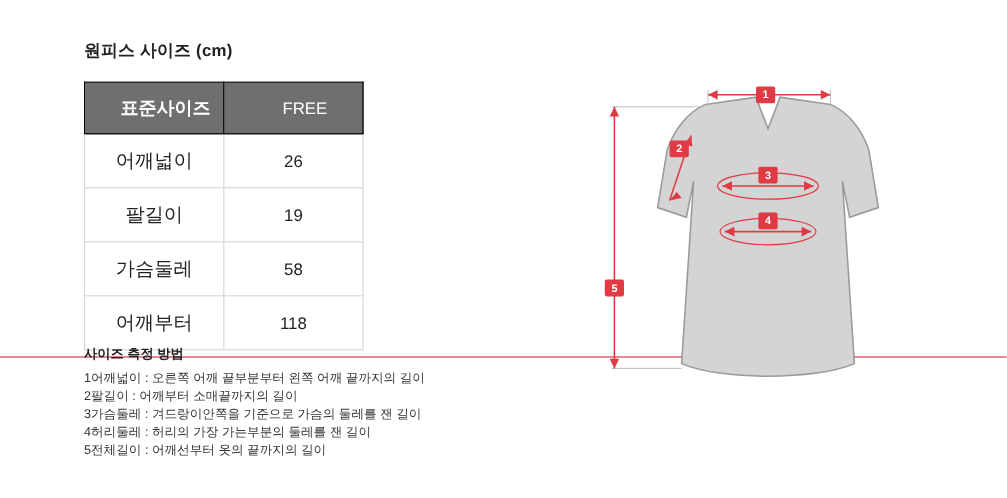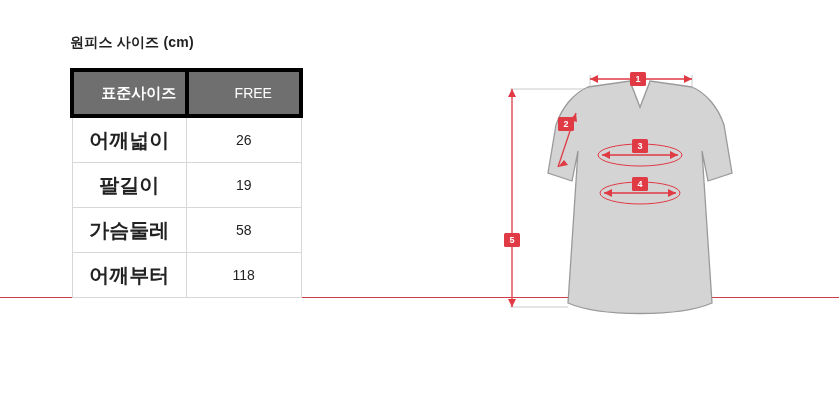--- a/index.html
+++ b/index.html
@@ -38,39 +38,39 @@
     width: 233px;
     border-collapse: collapse;
     table-layout: fixed;
   }
   .size-table th {
     background: #6f6f6f;
     color: #ffffff;
     font-size: 15px;
     font-weight: bold;
     height: 40px;
-    border: 4px solid #000000;
+    border: 1px solid #000000;
     text-align: center;
     padding-left: 20px;
   }
   .size-table th.th-value {
     font-weight: normal;
     font-size: 14px;
     text-align: center;
   }
   .size-table td {
     border: 1px solid #d8d8d8;
     height: 42px;
     text-align: center;
     color: #222222;
     background: #ffffff;
   }
   .size-table td.label-cell {
-    font-size: 20px;
-    font-weight: bold;
+    font-size: 16px;
+    font-weight: normal;
     width: 131px;
   }
   .size-table td.value-cell {
     font-size: 14px;
     font-weight: normal;
     width: 100px;
   }
 
   
   .notes {
@@ -141,20 +141,28 @@
         <td class="label-cell">가슴둘레</td>
         <td class="value-cell">58</td>
       </tr>
       <tr>
         <td class="label-cell">어깨부터</td>
         <td class="value-cell">118</td>
       </tr>
     </tbody>
   </table>
 
+  <div class="notes">
+    <div class="notes-title">사이즈 측정 방법</div>
+    <div class="notes-line">1어깨넓이 : 오른쪽 어깨 끝부분부터 왼쪽 어깨 끝까지의 길이</div>
+    <div class="notes-line">2팔길이 : 어깨부터 소매끝까지의 길이</div>
+    <div class="notes-line">3가슴둘레 : 겨드랑이안쪽을 기준으로 가슴의 둘레를 잰 길이</div>
+    <div class="notes-line">4허리둘레 : 허리의 가장 가는부분의 둘레를 잰 길이</div>
+    <div class="notes-line">5전체길이 : 어깨선부터 옷의 끝까지의 길이</div>
+  </div>
 
   <div class="diagram">
     <svg width="320" height="290" viewBox="0 0 320 290" xmlns="http://www.w3.org/2000/svg">
 
       <g>
         <path d="M108,32 L150,26 L160,52 L170,26 L212,32
                  C226,38 238,52 244,70
                  L252,118 L228,126 L222,96
                  L232,248 C200,262 120,262 88,248
                  L98,96 L92,126 L68,118 L76,70

